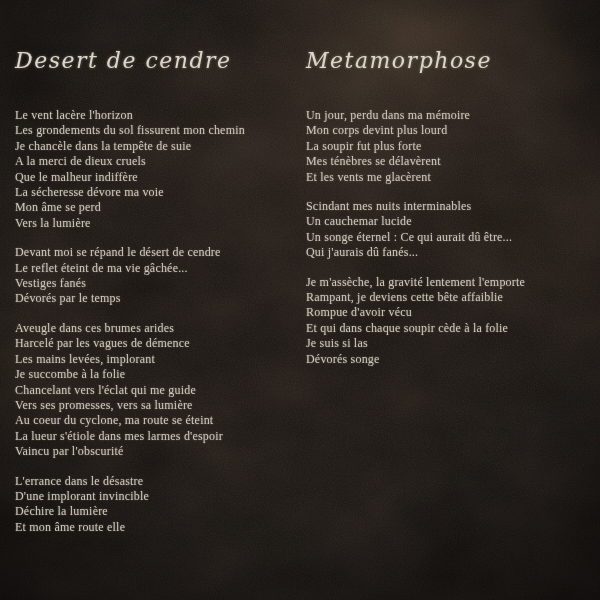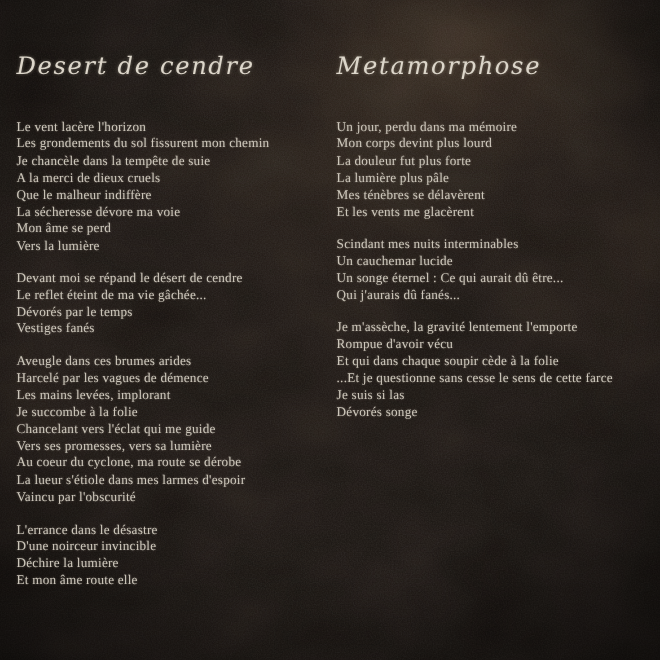--- a/index.html
+++ b/index.html
@@ -110,64 +110,63 @@
           <p class="line">Je chancèle dans la tempête de suie</p>
           <p class="line">A la merci de dieux cruels</p>
           <p class="line">Que le malheur indiffère</p>
           <p class="line">La sécheresse dévore ma voie</p>
           <p class="line">Mon âme se perd</p>
           <p class="line">Vers la lumière</p>
         </div>
         <div class="stanza">
           <p class="line">Devant moi se répand le désert de cendre</p>
           <p class="line">Le reflet éteint de ma vie gâchée...</p>
+          <p class="line">Vestiges fanés</p>
           <p class="line">Dévorés par le temps</p>
-          <p class="line">Vestiges fanés</p>
         </div>
         <div class="stanza">
           <p class="line">Aveugle dans ces brumes arides</p>
           <p class="line">Harcelé par les vagues de démence</p>
           <p class="line">Les mains levées, implorant</p>
           <p class="line">Je succombe à la folie</p>
           <p class="line">Chancelant vers l'éclat qui me guide</p>
           <p class="line">Vers ses promesses, vers sa lumière</p>
-          <p class="line">Au coeur du cyclone, ma route se dérobe</p>
+          <p class="line">Au coeur du cyclone, ma route se éteint</p>
           <p class="line">La lueur s'étiole dans mes larmes d'espoir</p>
           <p class="line">Vaincu par l'obscurité</p>
         </div>
         <div class="stanza">
           <p class="line">L'errance dans le désastre</p>
-          <p class="line">D'une noirceur invincible</p>
+          <p class="line">D'une implorant invincible</p>
           <p class="line">Déchire la lumière</p>
           <p class="line">Et mon âme route elle</p>
         </div>
       </div>
   </div>
 
   <div class="column right">
     <h2 class="col-title">Metamorphose</h2>
     <div class="stanzas">
         <div class="stanza">
           <p class="line">Un jour, perdu dans ma mémoire</p>
           <p class="line">Mon corps devint plus lourd</p>
-          <p class="line">La douleur fut plus forte</p>
-          <p class="line">La lumière plus pâle</p>
+          <p class="line">La soupir fut plus forte</p>
           <p class="line">Mes ténèbres se délavèrent</p>
           <p class="line">Et les vents me glacèrent</p>
         </div>
         <div class="stanza">
           <p class="line">Scindant mes nuits interminables</p>
           <p class="line">Un cauchemar lucide</p>
           <p class="line">Un songe éternel : Ce qui aurait dû être...</p>
           <p class="line">Qui j'aurais dû fanés...</p>
         </div>
         <div class="stanza">
           <p class="line">Je m'assèche, la gravité lentement l'emporte</p>
+          <p class="line">Rampant, je deviens cette bête affaiblie</p>
           <p class="line">Rompue d'avoir vécu</p>
           <p class="line">Et qui dans chaque soupir cède à la folie</p>
-          <p class="line">...Et je questionne sans cesse le sens de cette farce</p>
           <p class="line">Je suis si las</p>
           <p class="line">Dévorés songe</p>
         </div>
       </div>
   </div>
 
 </div>
 
 </body></html>

